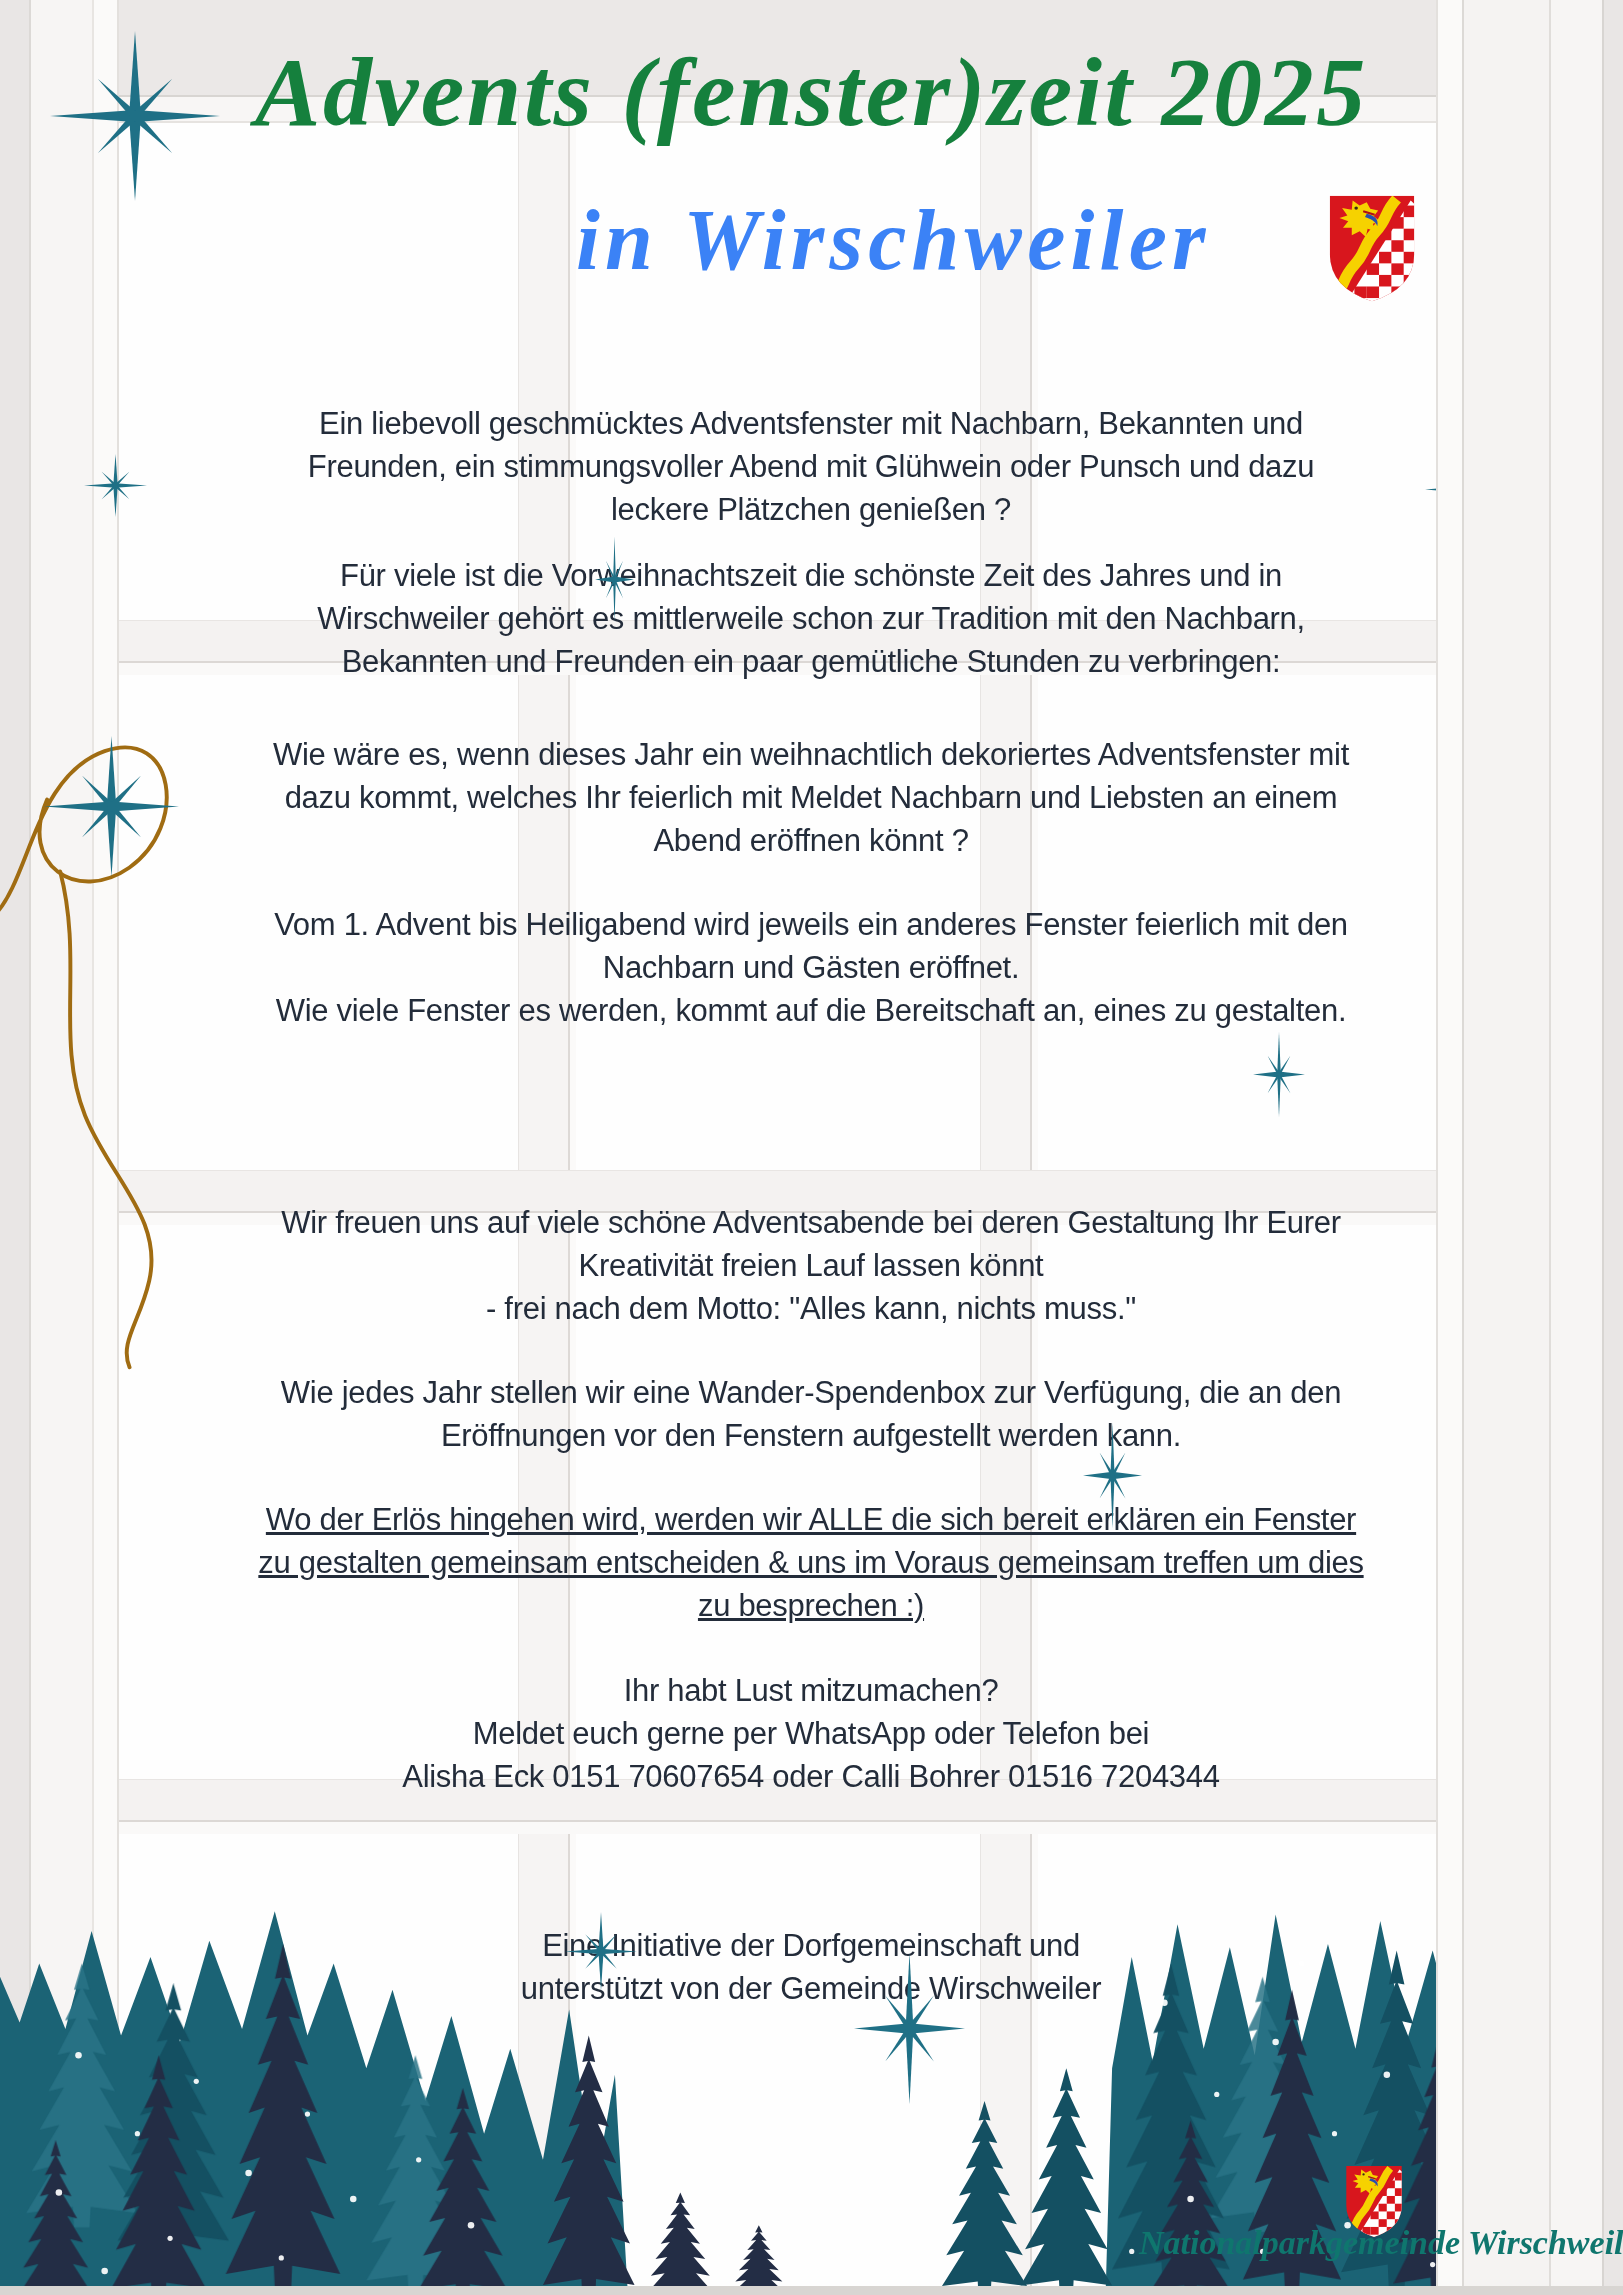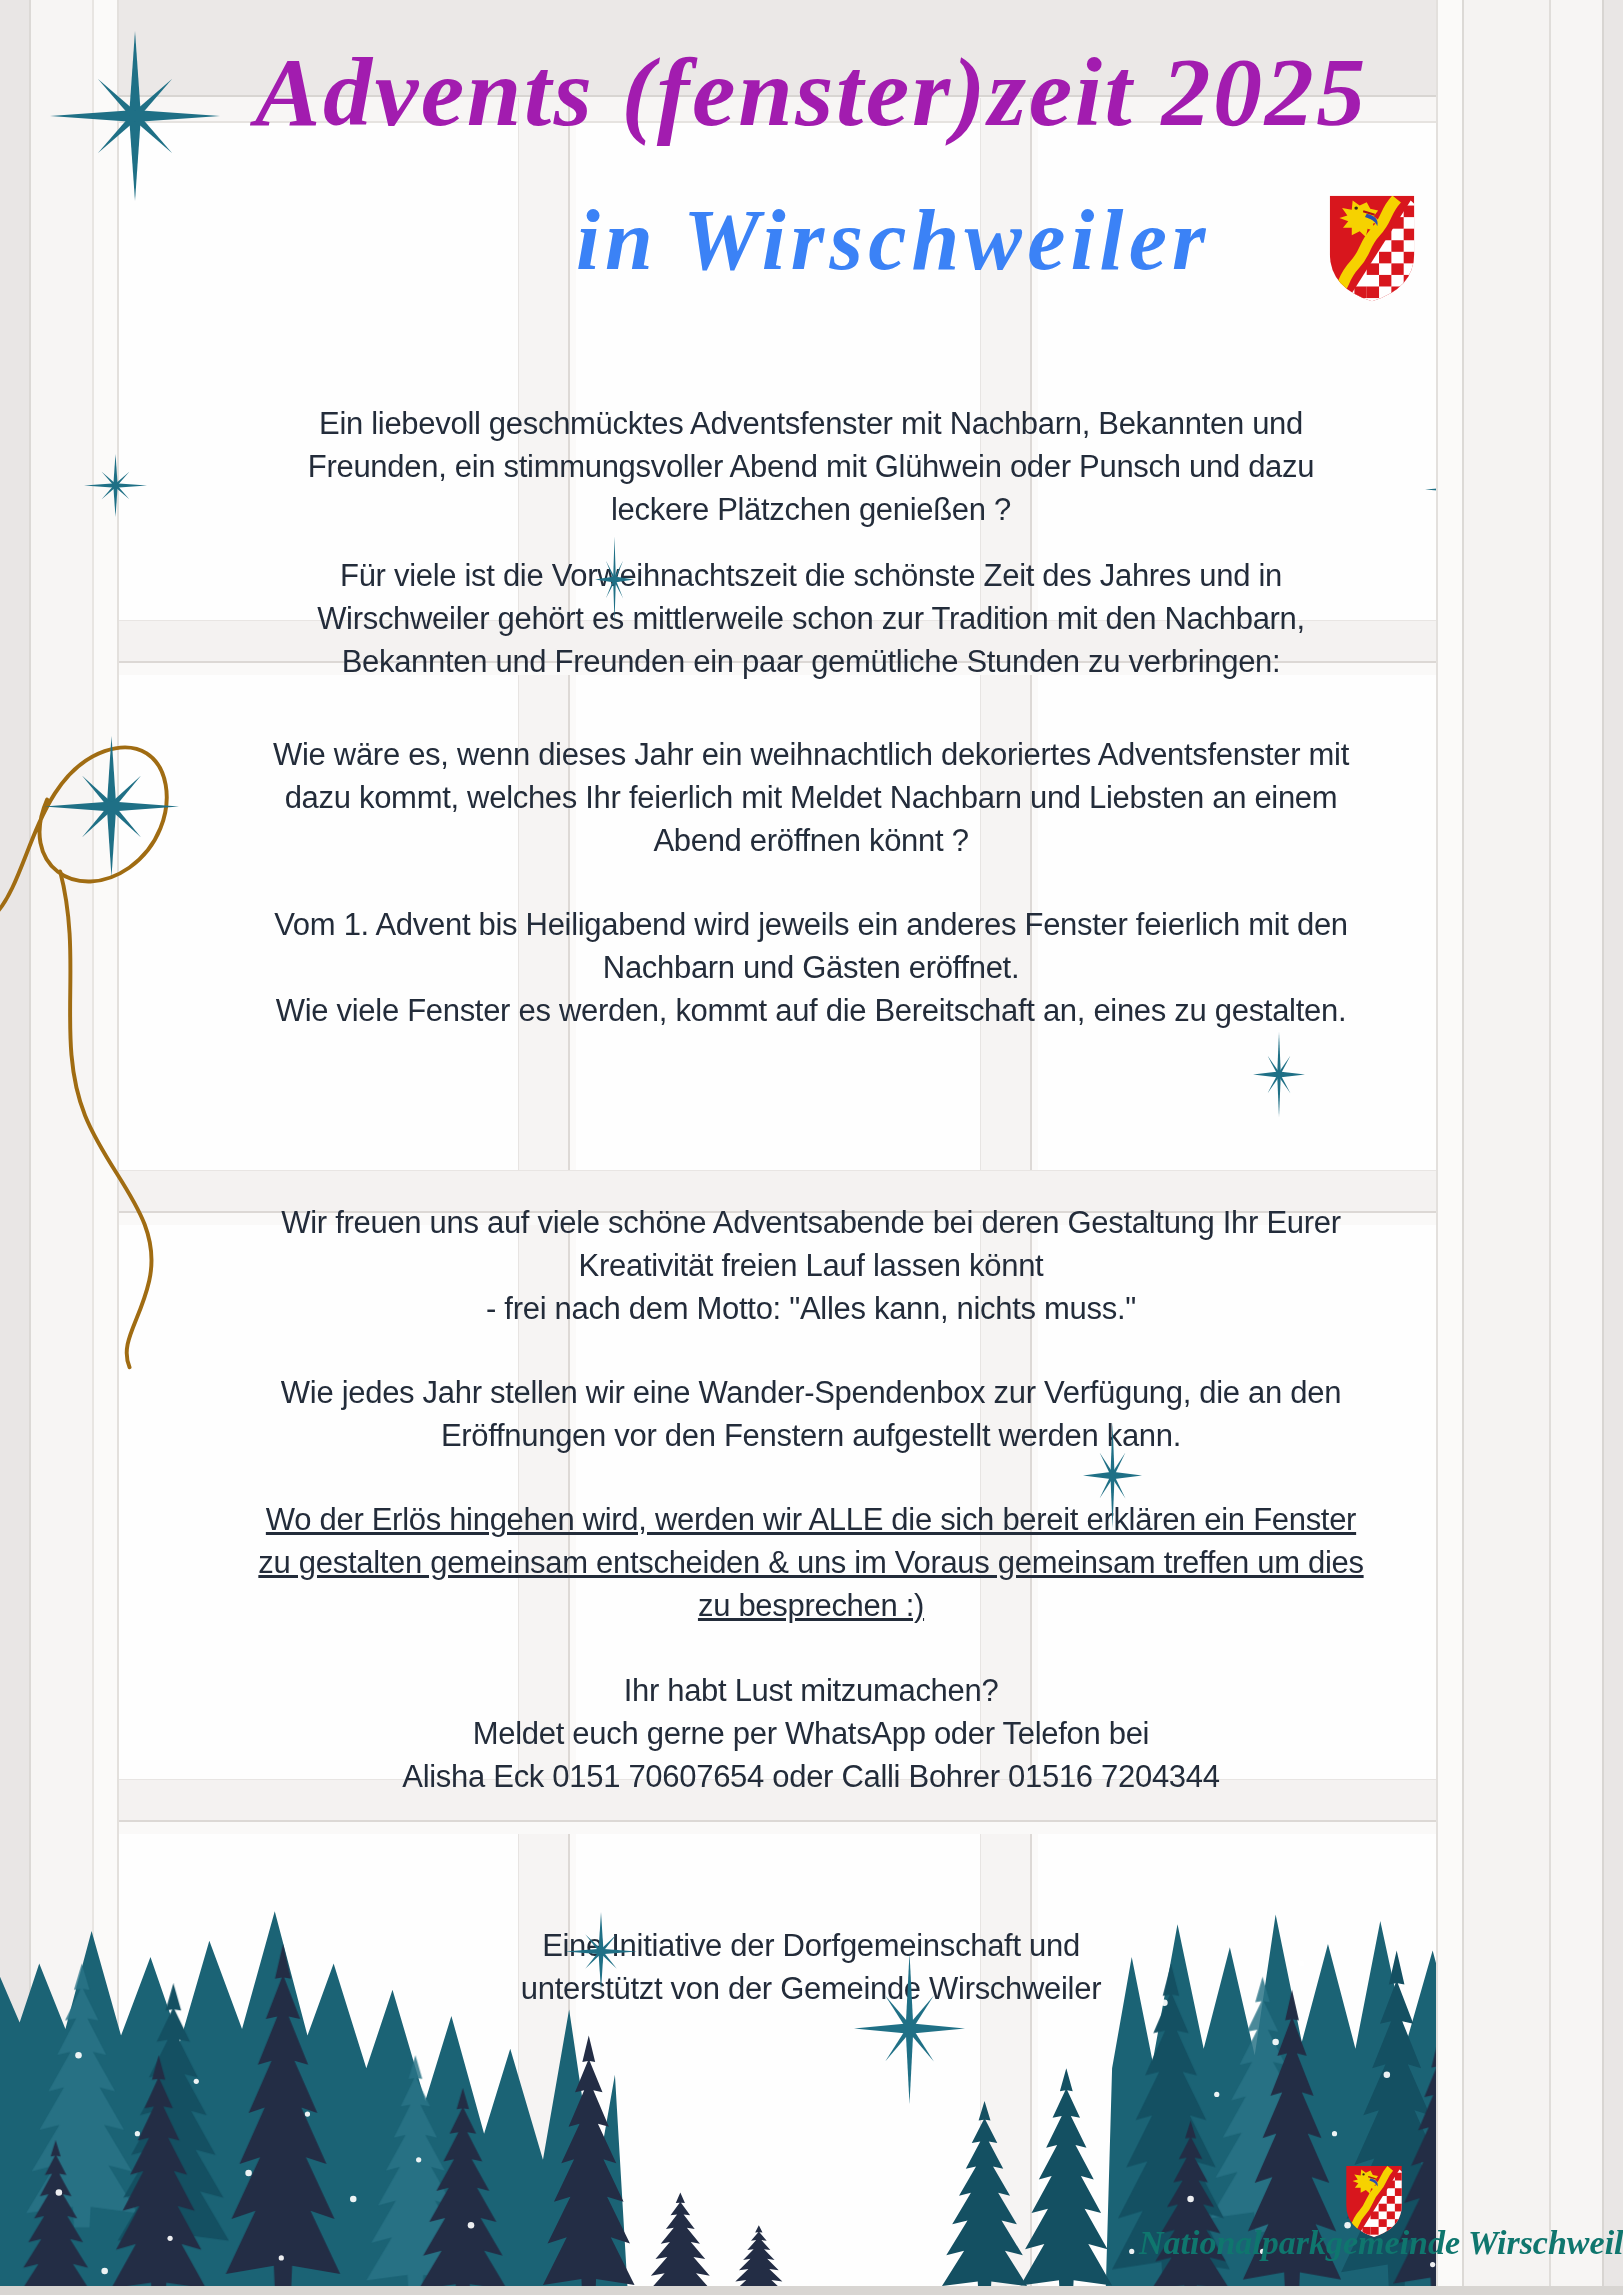--- a/index.html
+++ b/index.html
@@ -16,21 +16,21 @@
     background:linear-gradient(90deg,#e3e0dd 0 2px,#fbfaf9 2px 26px,#dcd9d6 26px 28px,#f5f3f2 28px 113px,#e0ddda 113px 115px,#f7f5f4 115px 166px,#d8d5d2 166px 168px);}
   .wall-right{left:1604px;top:0;width:19px;height:2295px;background:#e9e6e5;z-index:6;}
   .sill-bottom{left:0;top:2286px;width:1623px;height:9.8px;background:#d8d5d2;z-index:6;}
   .muntin-v{top:98px;bottom:0;width:58px;z-index:1;
     background:linear-gradient(90deg,#e7e4e2 0 1.3px,#f6f4f3 1.3px 50px,#ddd9d6 50px 52px,#fbfaf9 52px 58px);}
   .muntin-h{left:119px;width:1317px;height:55px;z-index:1;
     background:linear-gradient(180deg,#e8e5e3 0 1.3px,#f4f2f1 1.3px 41px,#dcd8d5 41px 43px,#faf9f8 43px 55px);}
   
   .title-line1{left:0;top:36px;width:1623px;text-align:center;z-index:4;
     font-family:"Liberation Serif",serif;font-style:italic;font-weight:700;
-    font-size:98px;letter-spacing:2.6px;color:#a21caf;white-space:nowrap;}
+    font-size:98px;letter-spacing:2.6px;color:#15803d;white-space:nowrap;}
   .title-line2{left:576px;top:190px;width:805px;text-align:left;z-index:4;
     font-family:"Liberation Serif",serif;font-style:italic;font-weight:700;
     font-size:86px;letter-spacing:5.2px;color:#3b82f6;white-space:nowrap;}
   .para{left:124px;width:1374px;text-align:center;z-index:4;color:#232c3a;
     font-size:31px;line-height:43px;font-weight:400;letter-spacing:-0.3px;white-space:pre-line;}
   .footer-script{left:1139px;top:2224px;width:471px;text-align:center;z-index:8;
     font-family:"Liberation Serif",serif;font-style:italic;font-weight:700;
     font-size:34px;color:#0f766e;white-space:nowrap;}
   
   .gold-curves{left:0;top:0;z-index:3;}

